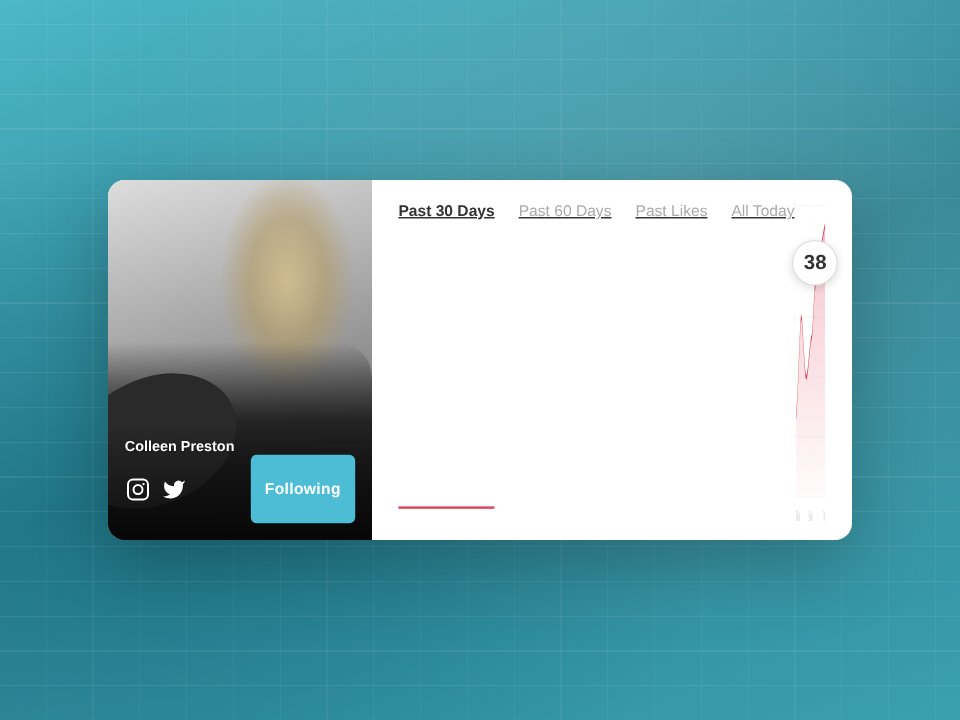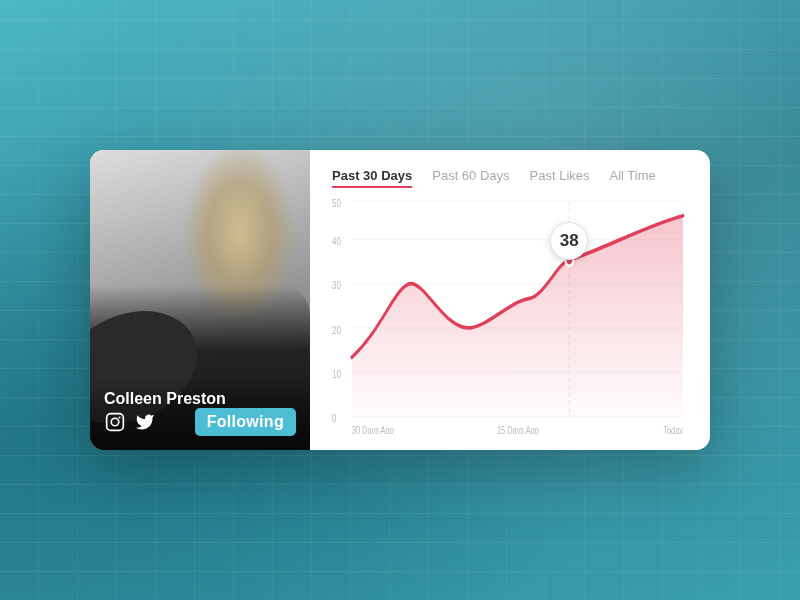--- a/index.html
+++ b/index.html
@@ -83,21 +83,21 @@
       position: absolute;
       bottom: 0;
       left: 0;
       right: 0;
       padding: 12px 14px 14px;
       background: linear-gradient(to top, rgba(0,0,0,0.65) 0%, rgba(0,0,0,0.3) 60%, transparent 100%);
     }
 
     .profile-name {
       color: white;
-      font-size: 16px;
+      font-size: 12px;
       font-weight: 700;
       line-height: 1.2;
       text-shadow: 0 1px 3px rgba(0,0,0,0.4);
     }
 
     .profile-location {
       color: rgba(255,255,255,0.85);
       font-size: 11px;
       margin-top: 2px;
       margin-bottom: 10px;
@@ -119,33 +119,34 @@
       font-size: 16px;
       cursor: pointer;
     }
 
     .following-btn {
       margin-left: auto;
       background: #4dbdd6;
       color: white;
       border: none;
       border-radius: 5px;
-      padding: 5px 12px;
-      font-size: 16px;
+      padding: 21px 12px;
+      font-size: 13px;
       font-weight: 600;
       cursor: pointer;
       letter-spacing: 0.3px;
     }
 
     
     .stats-section {
       flex: 1;
       padding: 18px 22px 16px;
       display: flex;
-      flex-direction: column;
+      flex-direction: row;
+      text-decoration: underline;
     }
 
     .time-tabs {
       display: flex;
       gap: 20px;
       margin-bottom: 10px;
     }
 
     .time-tab {
       font-size: 13px;
@@ -248,21 +249,21 @@
       </div>
     </div>
   </div>
 
   <div class="stats-section">
 
     <div class="time-tabs">
       <span class="time-tab active">Past 30 Days</span>
       <span class="time-tab">Past 60 Days</span>
       <span class="time-tab">Past Likes</span>
-      <span class="time-tab">All Time</span>
+      <span class="time-tab">All Today</span>
     </div>
 
 
     <div class="chart-area">
       <svg class="chart" viewBox="0 0 360 160" preserveAspectRatio="none">
 
         <text x="0" y="152" font-size="8" fill="#bbb" text-anchor="start">0</text>
         <text x="0" y="122" font-size="8" fill="#bbb" text-anchor="start">10</text>
         <text x="0" y="92" font-size="8" fill="#bbb" text-anchor="start">20</text>
         <text x="0" y="62" font-size="8" fill="#bbb" text-anchor="start">30</text>

